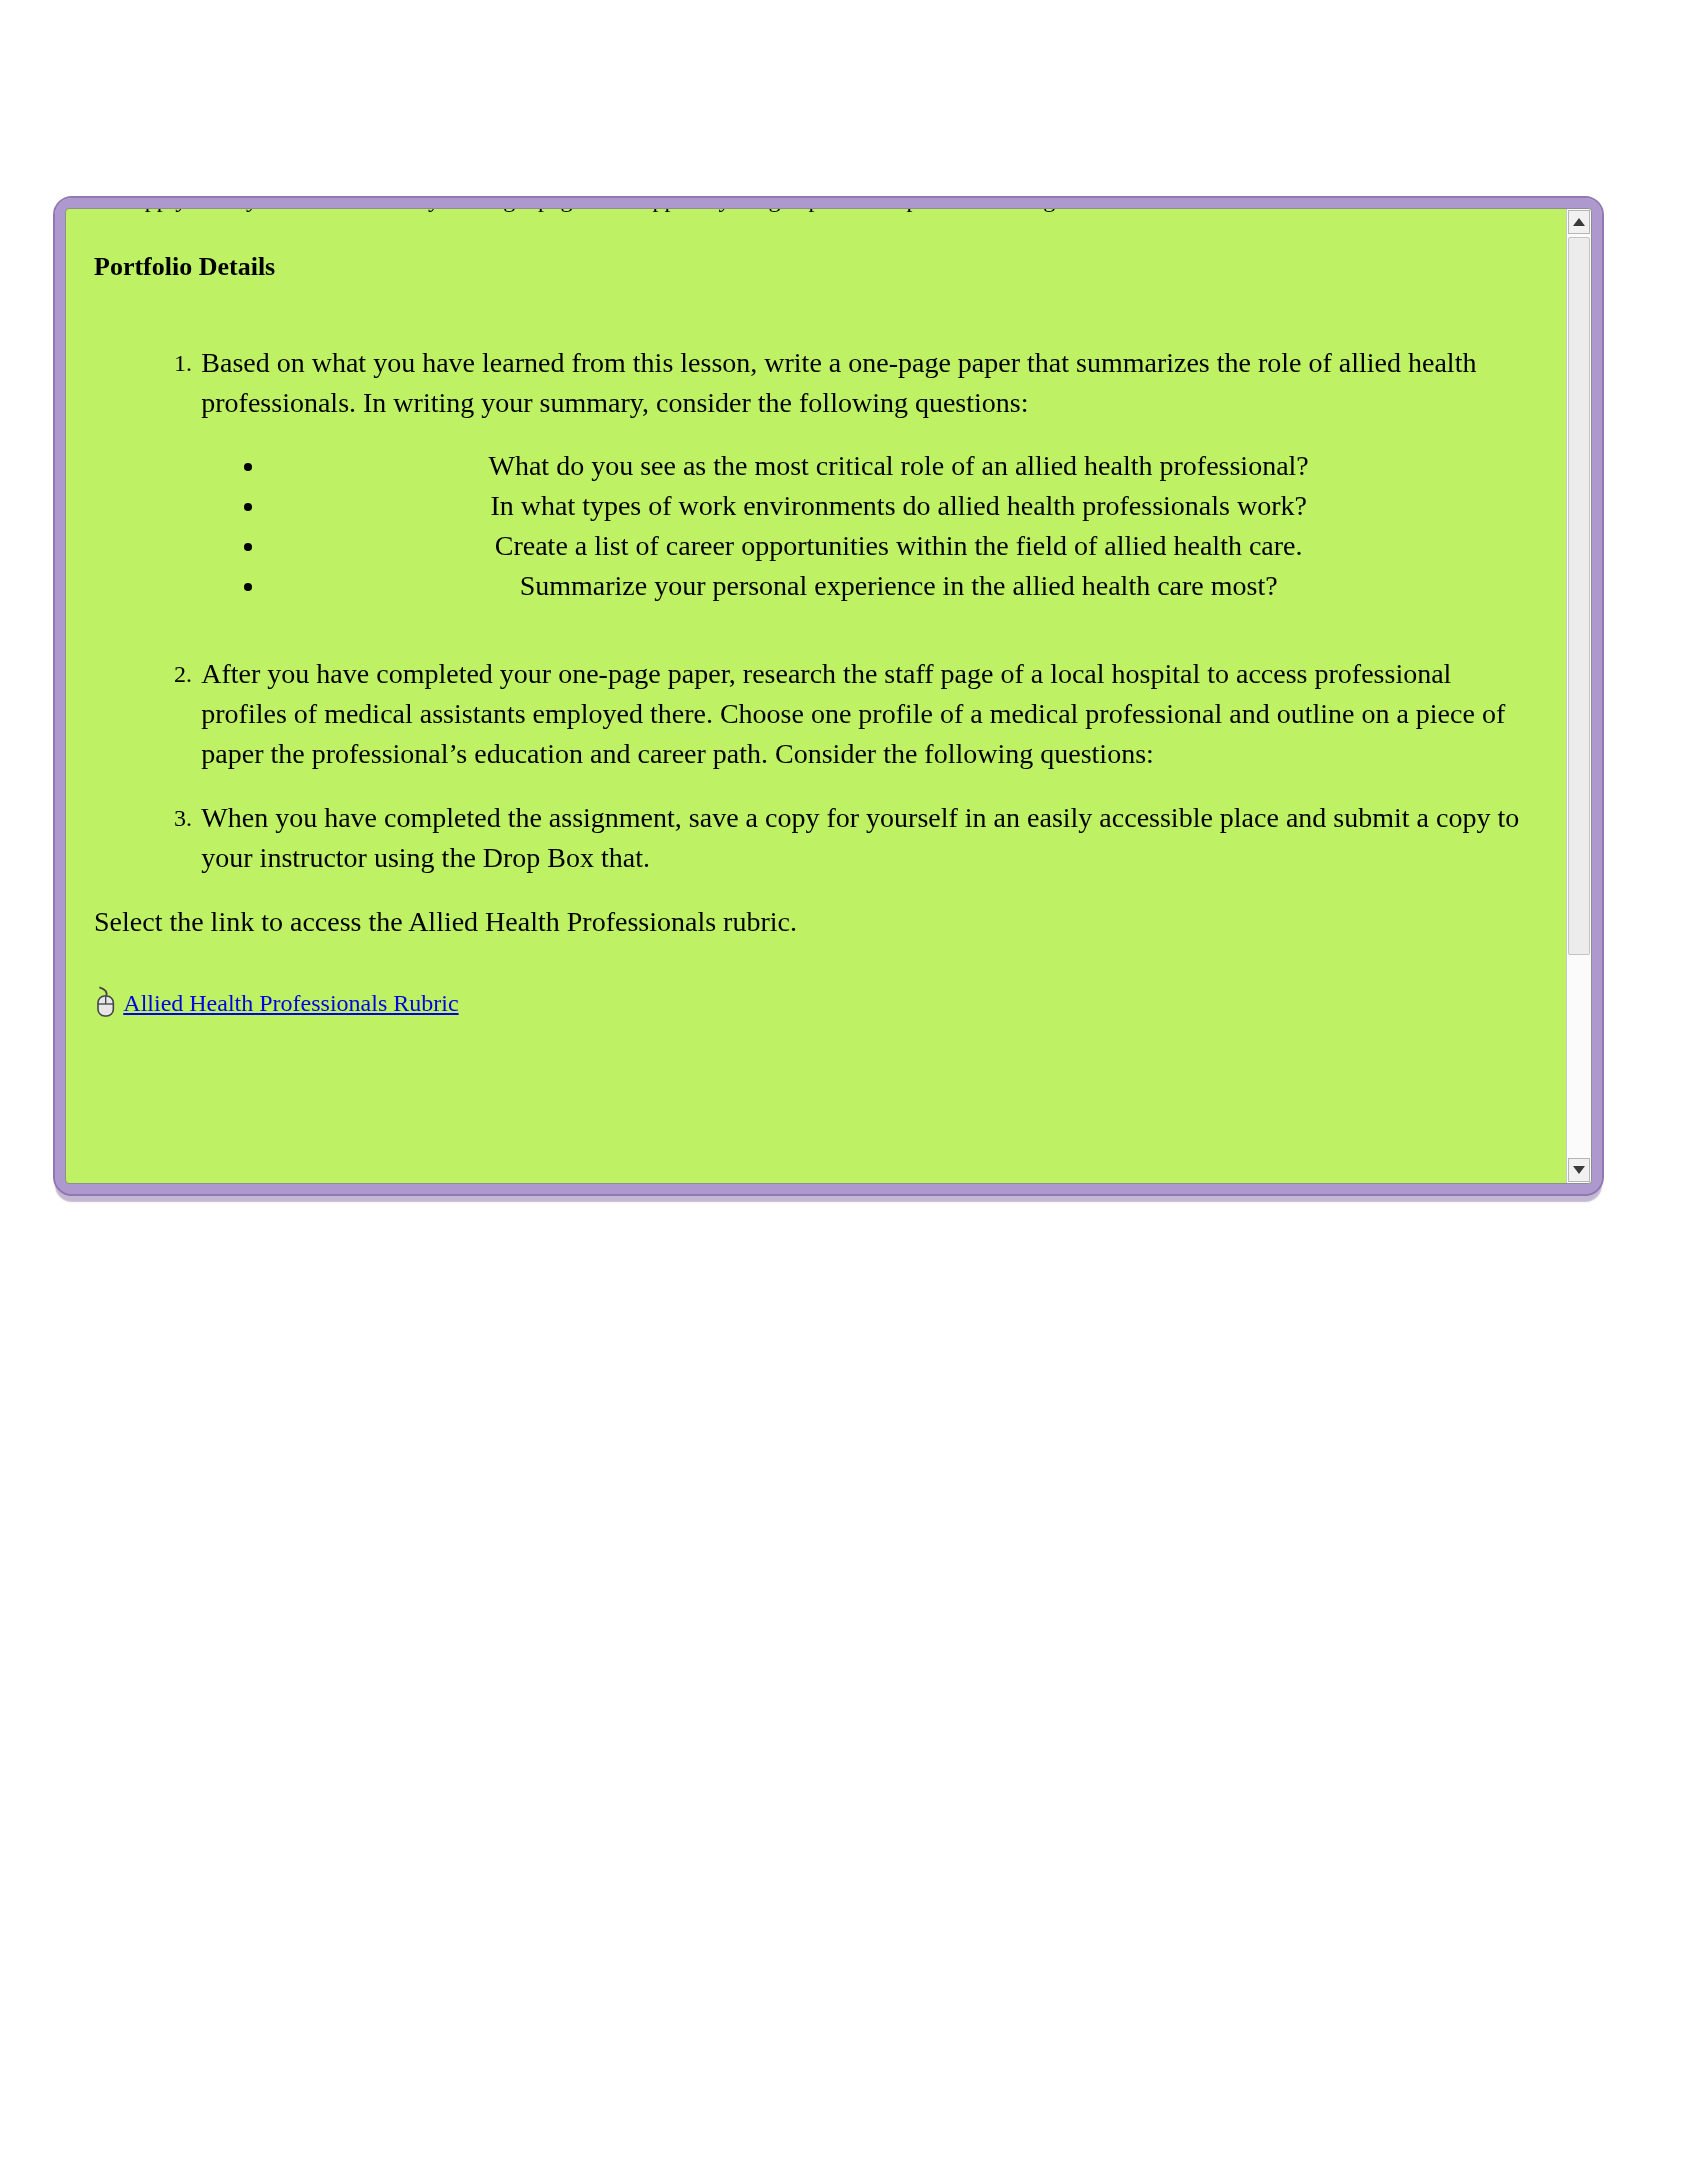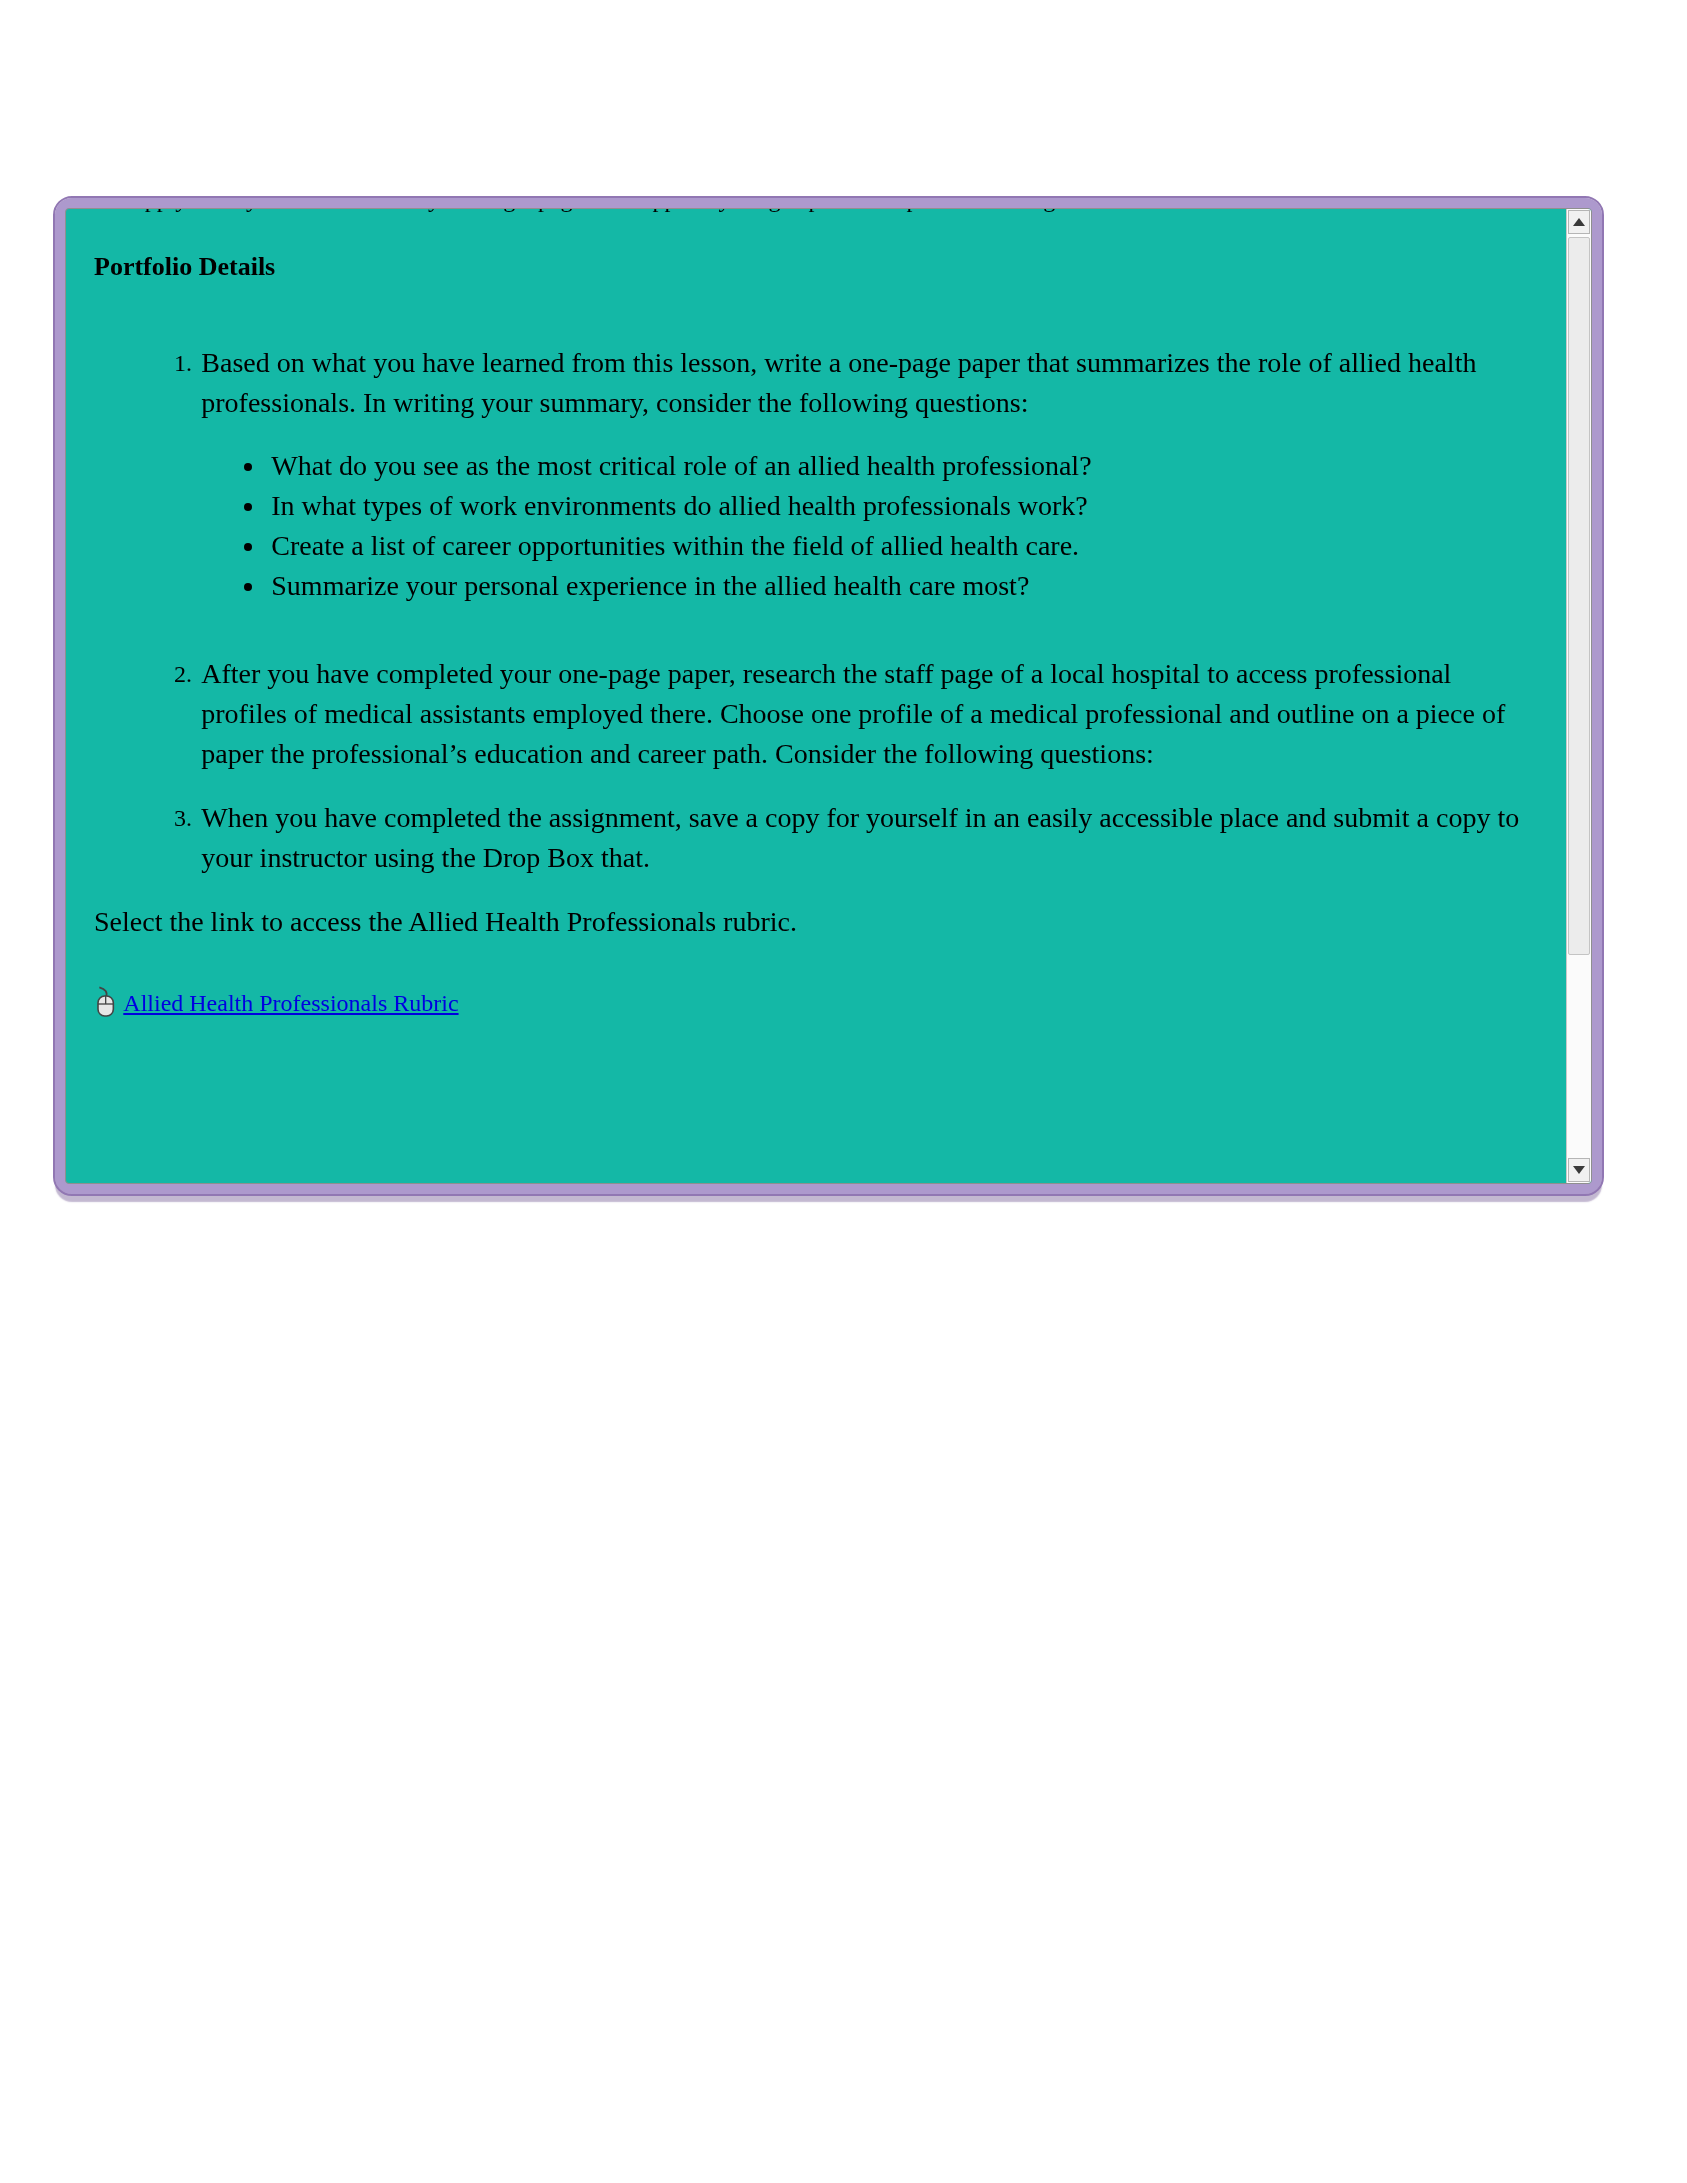--- a/index.html
+++ b/index.html
@@ -27,21 +27,21 @@
     outline: 2px solid #9177b3;
     border-radius: 17px;
     box-shadow: 0 8px 1.3px rgba(122, 98, 152, 0.45);
     background: #ad99cd;
   }
   .panel-inner {
     position: relative;
     width: 100%;
     height: 100%;
     box-sizing: border-box;
-    background: #14b8a6;
+    background: #bef264;
     border: 1.3px solid #8f8f8f;
     border-radius: 4px;
     overflow: hidden;
   }
 
   
   .content {
     position: absolute;
     left: 0;
     top: 0;
@@ -83,21 +83,21 @@
     padding-right: 9.3px;
     font-size: 24px;
     line-height: 40px;
   }
   .oitem .itext { flex: 1; }
   ul.bullets {
     margin: 22.5px 0 24px 0;
     padding-left: 66px;
     list-style: disc;
   }
-  ul.bullets li { padding-left: 4px; }
+  ul.bullets li { padding-left: 4px; text-align: center; }
   .select-line { margin-top: 21px; }
 
   .link-row {
     margin-top: 30px;
     display: flex;
     align-items: flex-end;
     gap: 5.3px;
   }
   .rubric-link {
     color: #0000e0;

